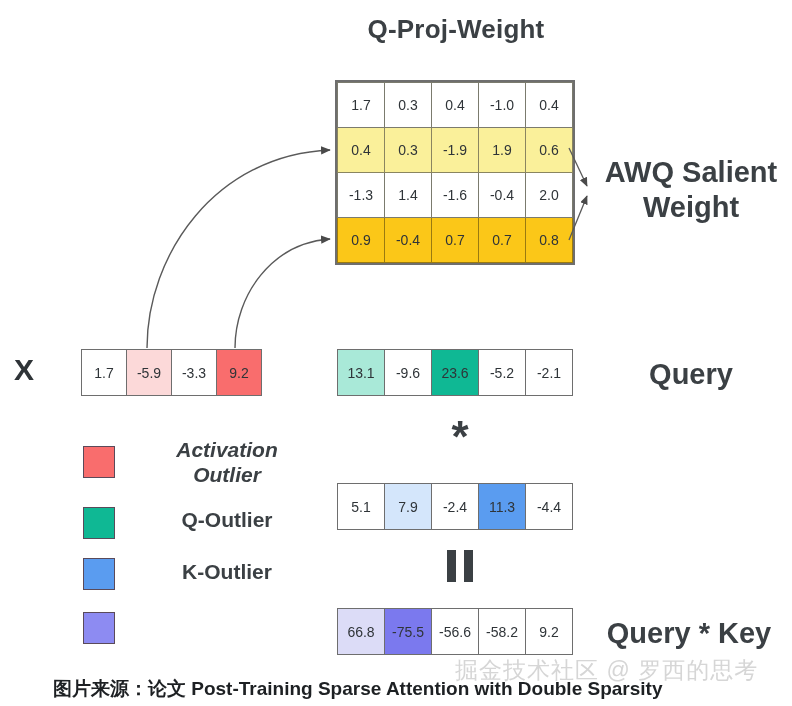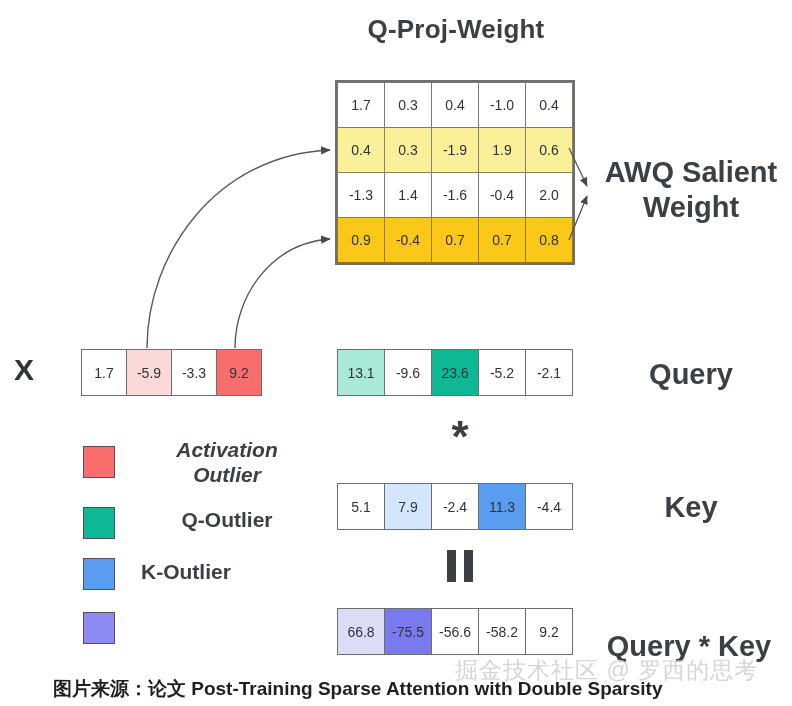--- a/index.html
+++ b/index.html
@@ -233,59 +233,58 @@
         <tr>
           <td class="f-white">5.1</td>
           <td class="f-blue-lt">7.9</td>
           <td class="f-white">-2.4</td>
           <td class="f-blue">11.3</td>
           <td class="f-white">-4.4</td>
         </tr>
       </tbody>
     </table>
   </div>
-  <div class="abs side-label" style="left:596px; top:490px; width:190px;">Key</div>
 
   <div class="abs op-eq" style="left:425px; top:550px; width:70px;">
     <i></i>
     <i></i>
   </div>
 
   <div class="abs" style="left:337px; top:608px;">
     <table class="vec w5">
       <tbody>
         <tr>
           <td class="f-purple-lt">66.8</td>
           <td class="f-purple">-75.5</td>
           <td class="f-white">-56.6</td>
           <td class="f-white">-58.2</td>
           <td class="f-white">9.2</td>
         </tr>
       </tbody>
     </table>
   </div>
-  <div class="abs side-label" style="left:586px; top:629px; width:206px;">Query * Key</div>
+  <div class="abs side-label" style="left:586px; top:616px; width:206px;">Query * Key</div>
 
   <div class="abs" style="left:83px; top:446px;">
     <div class="legend-swatch" style="background:#f96d6d;"></div>
   </div>
   <div class="abs legend-text" style="left:141px; top:438px; width:172px; text-align:center;font-style:italic;">
     <div>Activation</div>
     <div>Outlier</div>
   </div>
 
   <div class="abs" style="left:83px; top:507px;">
     <div class="legend-swatch" style="background:#0fb894;"></div>
   </div>
   <div class="abs legend-text" style="left:141px; top:508px; width:172px; text-align:center;">Q-Outlier</div>
 
   <div class="abs" style="left:83px; top:558px;">
     <div class="legend-swatch" style="background:#5a9cf0;"></div>
   </div>
-  <div class="abs legend-text" style="left:141px; top:560px; width:172px; ">K-Outlier</div>
+  <div class="abs legend-text" style="left:141px; top:560px; width:172px; text-align:center;">K-Outlier</div>
 
   <div class="abs" style="left:83px; top:612px;">
     <div class="legend-swatch" style="background:#8d8bf2;"></div>
   </div>
 
   <div class="abs watermark" style="left:455px; top:655px;">掘金技术社区 @ 罗西的思考</div>
 
   <div class="abs caption" style="left:26px; top:676px;">图片来源：论文 Post-Training Sparse Attention with Double Sparsity</div>
 
   <svg class="overlay" viewBox="0 0 792 706">

